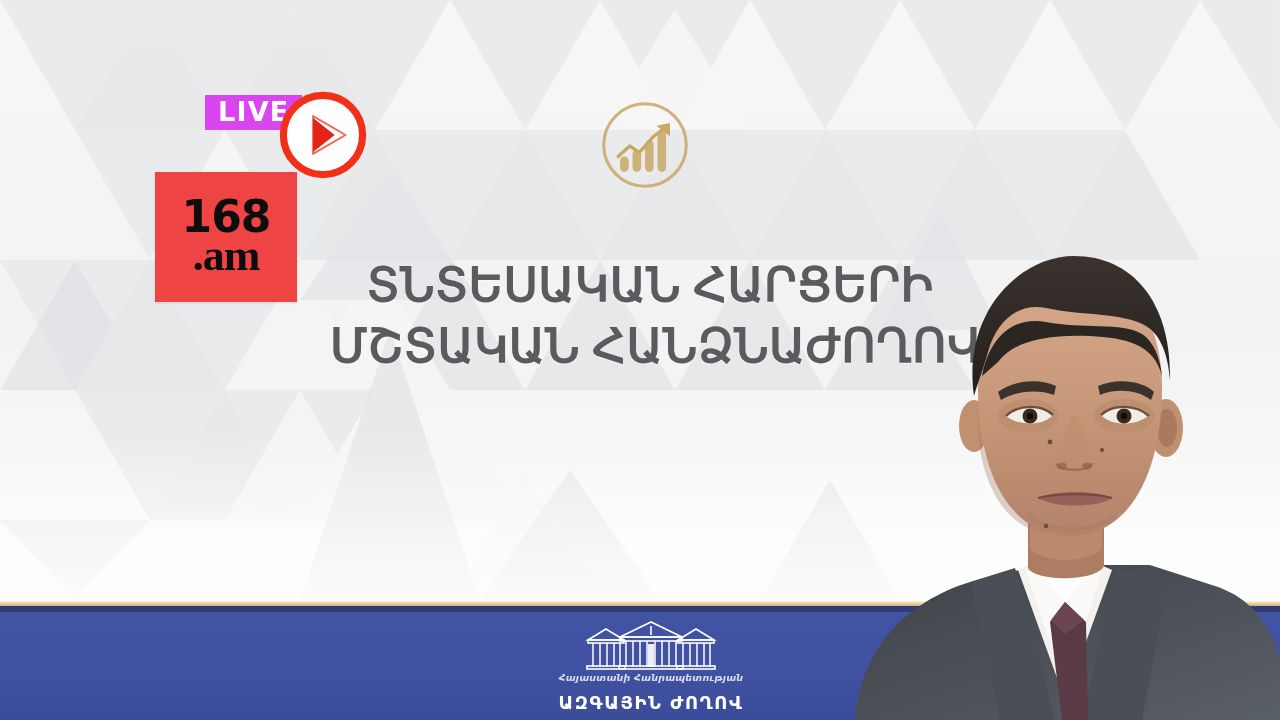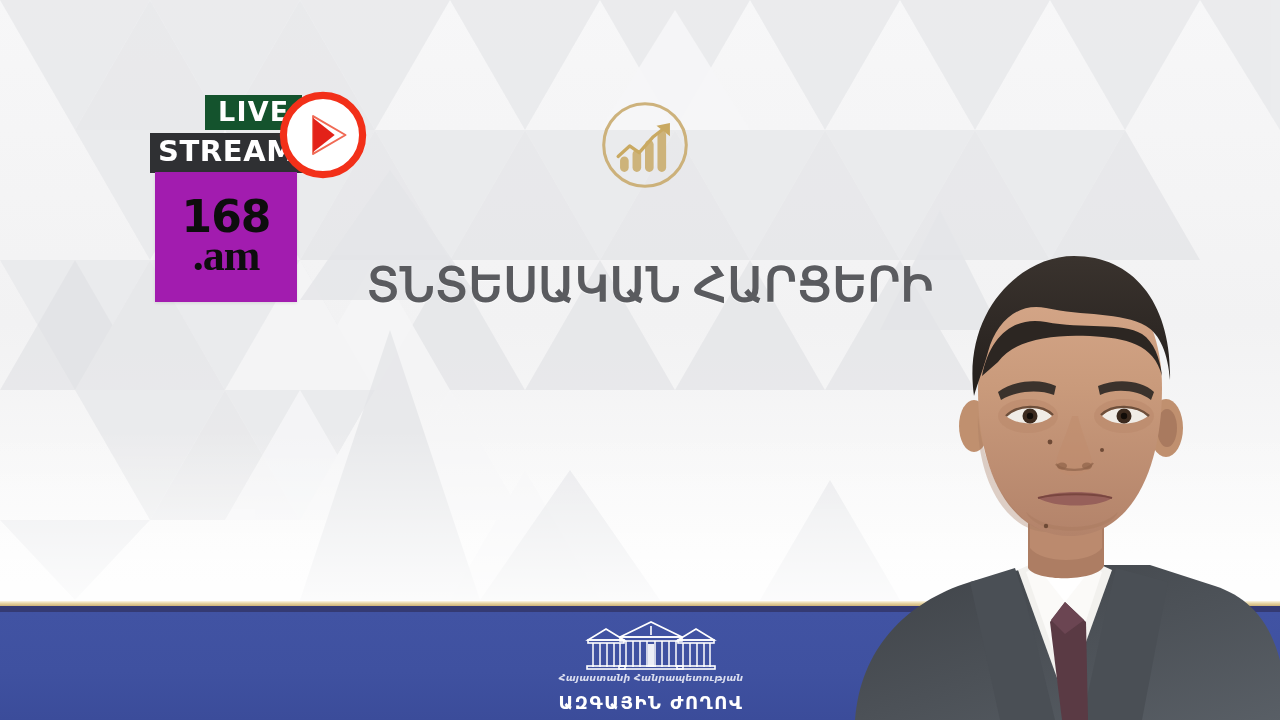--- a/index.html
+++ b/index.html
@@ -66,37 +66,37 @@
     letter-spacing:.5px;
     text-shadow:0 1px 0 rgba(255,255,255,.55);
     font-family:Liberation Serif, serif;
   }
   .headline .ln { display:block; white-space:nowrap; }
 
   
   .badge-group { position:absolute; left:150px; top:88px; width:230px; height:215px; }
   .live-chip {
     position:absolute; left:55px; top:7px;
-    background:#14532d; color:#ffffff;
+    background:#d946ef; color:#ffffff;
     font-weight:700; font-size:27px; letter-spacing:1.2px;
     padding:3px 13px 5px 13px; line-height:1;
   }
   .stream-chip {
     position:absolute; left:0px; top:45px;
     background:#2f3033; color:#ffffff;
     font-weight:700; font-size:29px; letter-spacing:.6px;
     padding:4px 12px 7px 8px; line-height:1;
   }
   .play-ring {
     position:absolute; left:128px; top:2px; width:90px; height:90px;
   }
   .logo-box {
     position:absolute; left:5px; top:84px;
     width:142px; height:130px;
-    background:#a21caf;
+    background:#ef4444;
     display:flex; flex-direction:column;
     justify-content:center; align-items:center;
     box-shadow:0 1px 3px rgba(0,0,0,.10);
   }
   .logo-168 {
     color:#0d0d0d; font-weight:700; font-size:44px;
     line-height:.93; letter-spacing:-1px;
   }
   .logo-am {
     color:#0d0d0d; font-weight:700; font-size:44px;
@@ -193,25 +193,25 @@
       <rect x="37" y="55" width="9" height="23" rx="4.5"></rect>
       <rect x="50" y="45" width="9" height="33" rx="4.5"></rect>
       <rect x="63" y="35" width="9" height="43" rx="4.5"></rect>
     </g>
     <polyline points="22,62 34,51 44,58 58,42 72,31" fill="none" stroke="#c9a961" stroke-width="3.4" stroke-linecap="round" stroke-linejoin="round"></polyline>
     <polygon points="76,27 76,41 62,30" fill="#c9a961"></polygon>
   </svg>
 
   <div class="headline">
     <span class="ln">ՏՆՏԵՍԱԿԱՆ ՀԱՐՑԵՐԻ</span>
+    <span class="ln">ՄՇՏԱԿԱՆ ՀԱՆՁՆԱԺՈՂՈՎ</span>
   </div>
 
   <div class="badge-group">
     <div class="live-chip">LIVE</div>
-    <div class="stream-chip">STREAM</div>
     <svg class="play-ring" viewBox="0 0 100 100">
       <circle cx="50" cy="50" r="44" fill="#ffffff"></circle>
       <circle cx="50" cy="50" r="44" fill="none" stroke="#f23019" stroke-width="8"></circle>
       <polygon points="39,29 75,50 39,71" fill="#ffffff" stroke="#f06a55" stroke-width="2.2" stroke-linejoin="round"></polygon>
       <polygon points="39,31 63,50 39,69" fill="#e32219"></polygon>
     </svg>
     <div class="logo-box">
       <div class="logo-168">168</div>
       <div class="logo-am">.am</div>
     </div>

